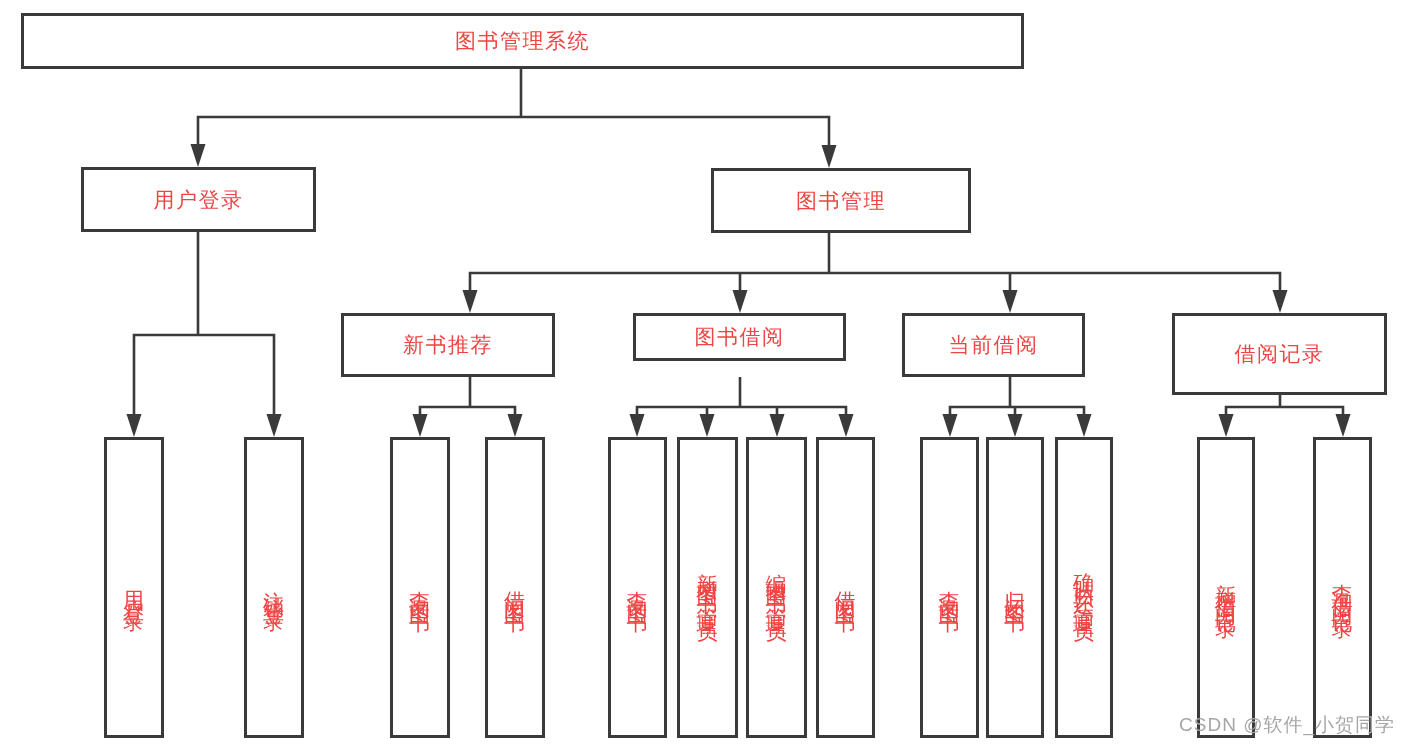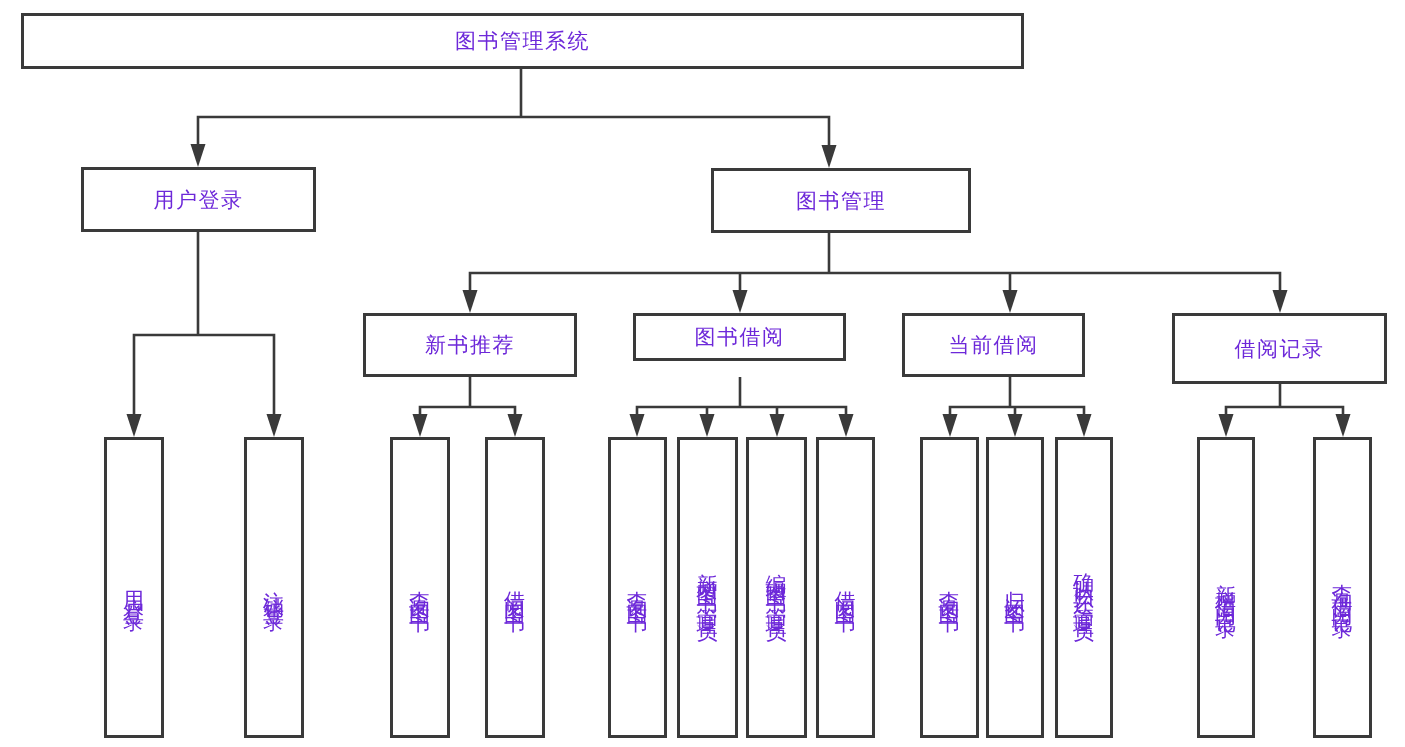--- a/index.html
+++ b/index.html
@@ -5,21 +5,21 @@
   html,body{margin:0;padding:0;background:#fff;}
   .stage{
     position:relative;width:1405px;height:747px;background:#ffffff;
     font-family:"Liberation Sans", sans-serif;overflow:hidden;
   }
   .wires{position:absolute;left:0;top:0;z-index:1;}
   .node{
     position:absolute;box-sizing:border-box;z-index:2;
     border:3px solid #3a3a3a;background:#ffffff;
     display:flex;align-items:center;justify-content:center;
-    color:#6d28d9;font-size:21px;letter-spacing:1.5px;
+    color:#ef4444;font-size:21px;letter-spacing:1.5px;
   }
   .node-v span{
     writing-mode:vertical-rl;text-orientation:mixed;
     letter-spacing:7px;line-height:1;
   }
   .watermark{
     position:absolute;z-index:3;right:10px;top:712px;
     font-size:19px;letter-spacing:1px;color:#a6a6a6;white-space:nowrap;
   }
 </style>
@@ -77,30 +77,30 @@
     <span>图书管理系统</span>
   </div>
 
   <div class="node" style="left:81px;top:167px;width:235px;height:65px">
     <span>用户登录</span>
   </div>
   <div class="node" style="left:711px;top:168px;width:260px;height:65px">
     <span>图书管理</span>
   </div>
 
-  <div class="node" style="left:363px;top:313px;width:214px;height:64px">
+  <div class="node" style="left:341px;top:313px;width:214px;height:64px">
     <span>新书推荐</span>
   </div>
   <div class="node" style="left:633px;top:313px;width:213px;height:48px">
     <span>图书借阅</span>
   </div>
   <div class="node" style="left:902px;top:313px;width:183px;height:64px">
     <span>当前借阅</span>
   </div>
-  <div class="node" style="left:1172px;top:313px;width:215px;height:71px">
+  <div class="node" style="left:1172px;top:313px;width:215px;height:82px">
     <span>借阅记录</span>
   </div>
 
   <div class="node node-v" style="left:104px;top:437px;width:60px;height:301px">
     <span>用户登录</span>
   </div>
   <div class="node node-v" style="left:244px;top:437px;width:60px;height:301px">
     <span>注销登录</span>
   </div>
 
@@ -134,14 +134,15 @@
     <span>确认归还（管理员）</span>
   </div>
 
   <div class="node node-v" style="left:1197px;top:437px;width:58px;height:301px">
     <span>新增借阅记录</span>
   </div>
   <div class="node node-v" style="left:1313px;top:437px;width:59px;height:301px">
     <span>查询借阅记录</span>
   </div>
 
+  <div class="watermark">CSDN @软件_小贺同学</div>
 
 </div>
 
 </body></html>

